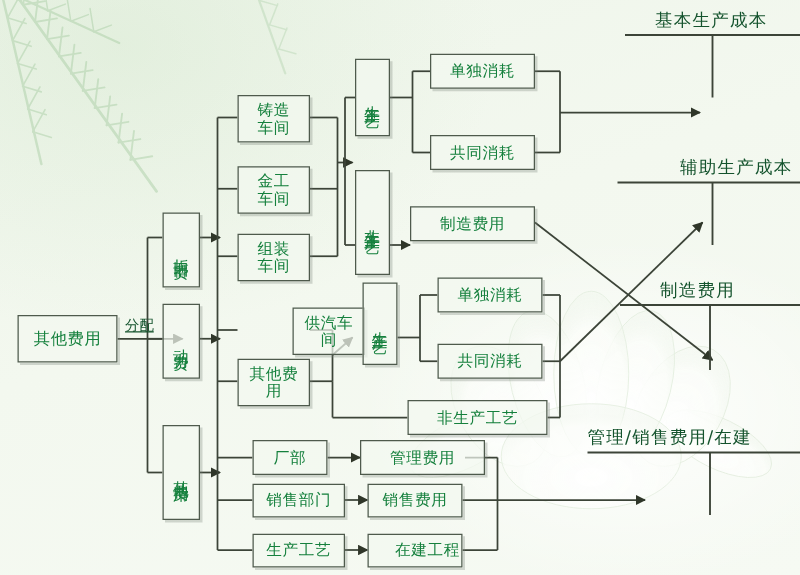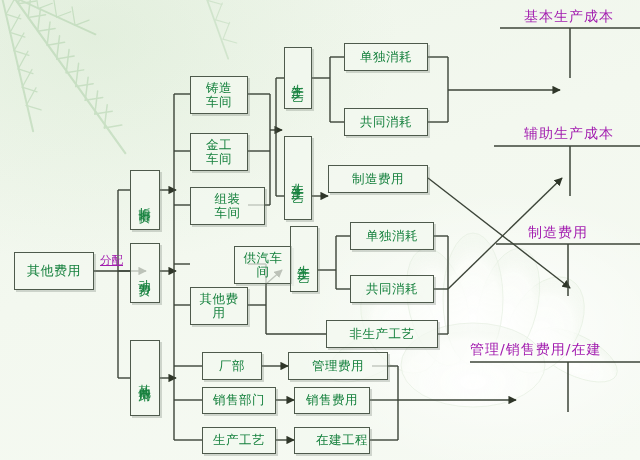--- a/index.html
+++ b/index.html
@@ -33,21 +33,21 @@
     display:flex;align-items:center;justify-content:center;
     text-align:center;letter-spacing:.5px;
     font-family:"DejaVu Sans","Liberation Sans",sans-serif;
   }
   .box.shadow{box-shadow:2px 2px 0 rgba(120,130,118,.30);}
   .vert{writing-mode:vertical-rl;text-orientation:upright;letter-spacing:2px;line-height:1.05;}
   .t14{font-size:13px;}
   .t13{font-size:12.5px;}
 
   
-  .lbl{position:absolute;color:#a21caf;white-space:nowrap;}
+  .lbl{position:absolute;color:#14532d;white-space:nowrap;}
   .lbl-sm{font-size:11.5px;text-decoration:underline;}
   .lbl-acct{font-size:14px;letter-spacing:1px;}
 </style>
 </head>
 <body>
 
 <div id="stage">
 
   <div class="wm" id="wm-grad"></div>
 
@@ -262,21 +262,21 @@
   <div class="box shadow vert t13" style="left:130px;top:340px;width:30px;height:76px;">
     <span>其他费用</span>
   </div>
 
   <div class="box shadow t13" style="left:190px;top:76px;width:58px;height:38px;line-height:1.15;">
     <span style="display:block;width:26px;">铸造车间</span>
   </div>
   <div class="box shadow t13" style="left:190px;top:133px;width:58px;height:38px;line-height:1.15;">
     <span style="display:block;width:26px;">金工车间</span>
   </div>
-  <div class="box shadow t13" style="left:190px;top:187px;width:75px;height:38px;line-height:1.15;">
+  <div class="box shadow t13" style="left:190px;top:187px;width:58px;height:38px;line-height:1.15;">
     <span style="display:block;width:26px;">组装车间</span>
   </div>
 
   <div class="box shadow t13" style="left:190px;top:246px;width:58px;height:38px;line-height:1.15;margin-left:44px;">
     <span style="display:block;width:40px;">供汽车间</span>
   </div>
   <div class="box shadow t13" style="left:190px;top:287px;width:58px;height:38px;line-height:1.15;">
     <span style="display:block;width:40px;">其他费用</span>
   </div>
 
@@ -323,17 +323,17 @@
     <span>管理费用</span>
   </div>
   <div class="box shadow t13" style="left:294px;top:387px;width:76px;height:27px;">
     <span>销售费用</span>
   </div>
   <div class="box shadow t13" style="left:294px;top:427px;width:76px;height:27px;padding-left:20px;">
     <span>在建工程</span>
   </div>
 
   <div class="lbl lbl-acct" style="left:524px;top:8px;">基本生产成本</div>
-  <div class="lbl lbl-acct" style="left:524px;top:125px;">辅助生产成本</div>
+  <div class="lbl lbl-acct" style="left:544px;top:125px;">辅助生产成本</div>
   <div class="lbl lbl-acct" style="left:528px;top:224px;">制造费用</div>
   <div class="lbl lbl-acct" style="left:470px;top:341px;">管理/销售费用/在建</div>
 
 </div>
 
 </body></html>

